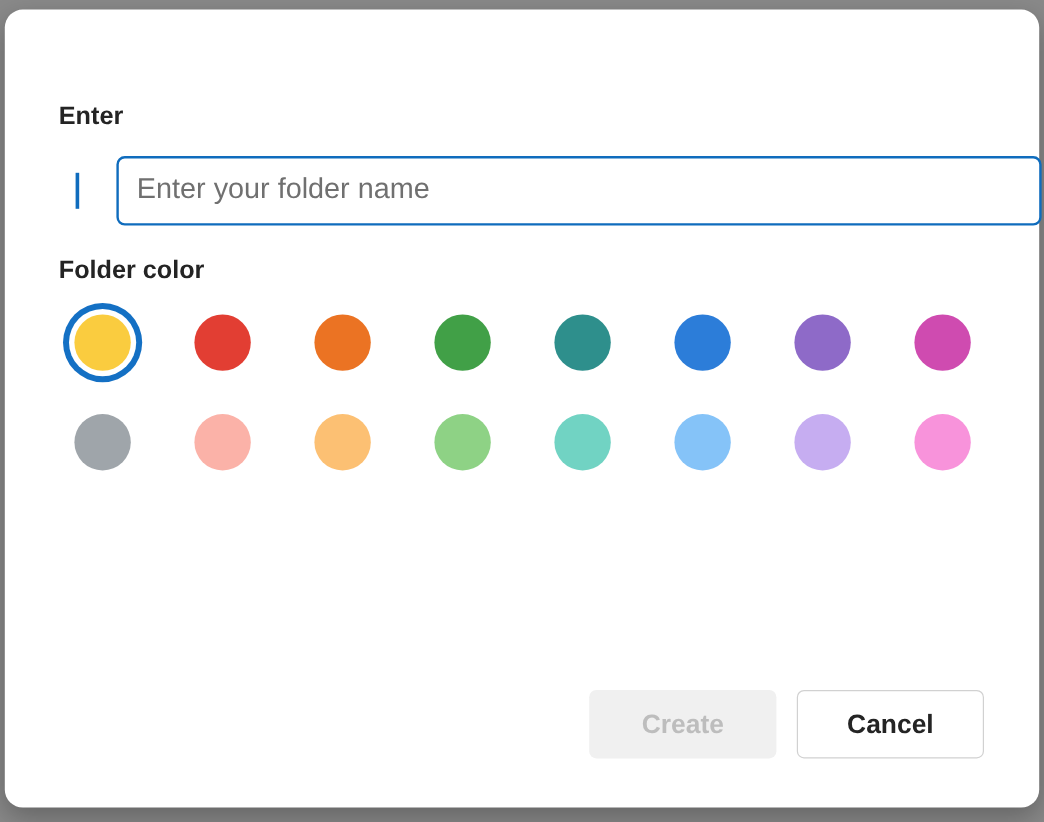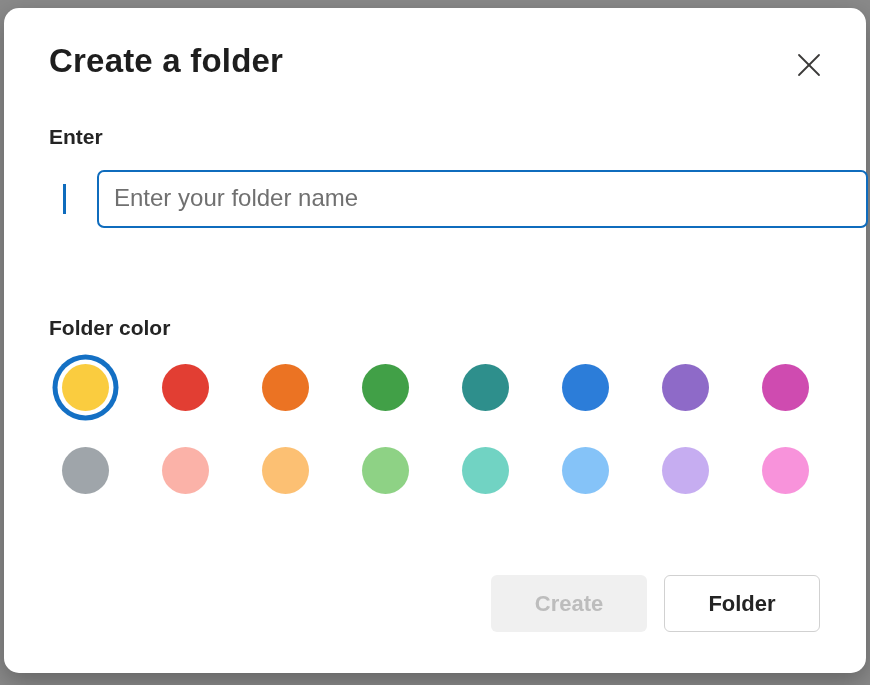--- a/index.html
+++ b/index.html
@@ -71,21 +71,21 @@
     margin-left:48px;
   }
   .name-input::placeholder{ color:var(--text-placeholder); opacity:1; }
   .text-cursor{
     position:absolute;
     left:14px; top:14px;
     width:3px; height:30px;
     background:var(--focus-blue);
     pointer-events:none;
   }
-  .color-label{ margin-top:88px; }
+  .color-label{ margin-top:26px; }
   .swatch-grid{
     margin-top:24px;
     margin-left:13px;
     width:800px;
     display:flex;
     flex-wrap:wrap;
     column-gap:53px;
     row-gap:36px;
   }
   .swatch{
@@ -125,31 +125,20 @@
     background:#fff;
     color:var(--text-primary);
     border:1px solid var(--btn-border);
   }
 </style>
 </head>
 <body>
 
 <div class="dialog">
 
-  <div class="dialog-header">
-    <h1 class="dialog-title">Create a folder</h1>
-    <button class="close-btn" aria-label="Close">
-      <span style="display:flex;">
-        <svg width="26" height="26" viewBox="0 0 26 26">
-          <line x1="3" y1="3" x2="23" y2="23" stroke="#3B3A39" stroke-width="1.8" stroke-linecap="round"></line>
-          <line x1="23" y1="3" x2="3" y2="23" stroke="#3B3A39" stroke-width="1.8" stroke-linecap="round"></line>
-        </svg>
-      </span>
-    </button>
-  </div>
 
   <div class="field-label name-label">Enter</div>
 
   <div class="input-wrap">
     <input class="name-input" type="text" value="" placeholder="Enter your folder name" style="">
     <div class="text-cursor"></div>
   </div>
 
   <div class="field-label color-label">Folder color</div>
 
@@ -167,16 +156,16 @@
       <button class="swatch" aria-label="light-orange" style="background: rgb(252, 192, 115);"></button>
       <button class="swatch" aria-label="light-green" style="background: rgb(142, 210, 133);"></button>
       <button class="swatch" aria-label="light-teal" style="background: rgb(113, 211, 195);"></button>
       <button class="swatch" aria-label="light-blue" style="background: rgb(133, 195, 248);"></button>
       <button class="swatch" aria-label="light-purple" style="background: rgb(198, 173, 241);"></button>
       <button class="swatch" aria-label="light-pink" style="background: rgb(248, 147, 219);"></button>
     </div>
 
   <div class="footer">
     <button class="btn btn-create" disabled="">Create</button>
-    <button class="btn btn-cancel">Folder</button>
+    <button class="btn btn-cancel">Cancel</button>
   </div>
 
 </div>
 
 </body></html>

